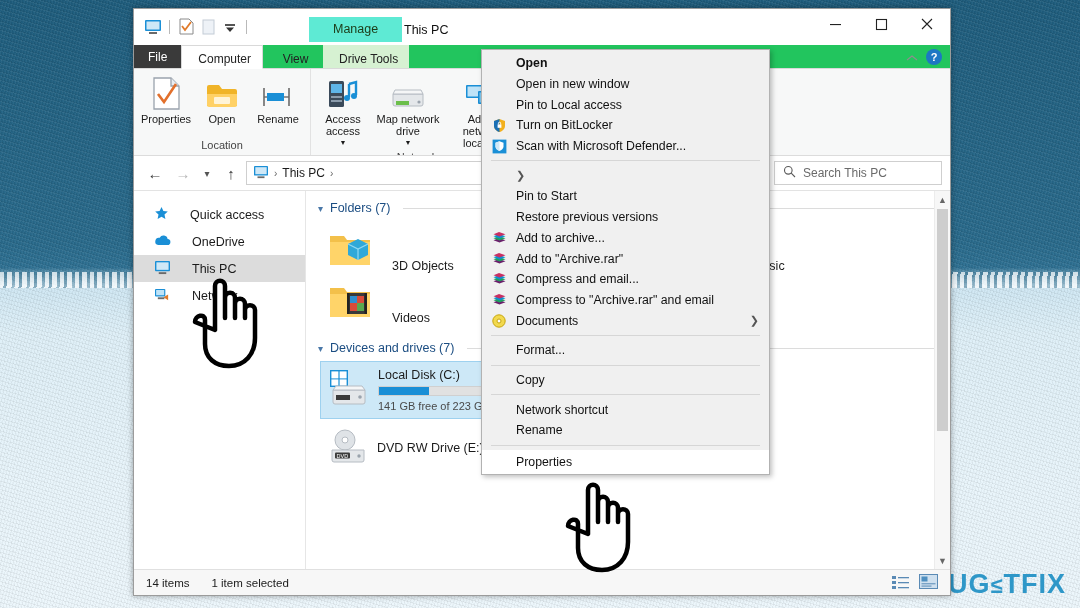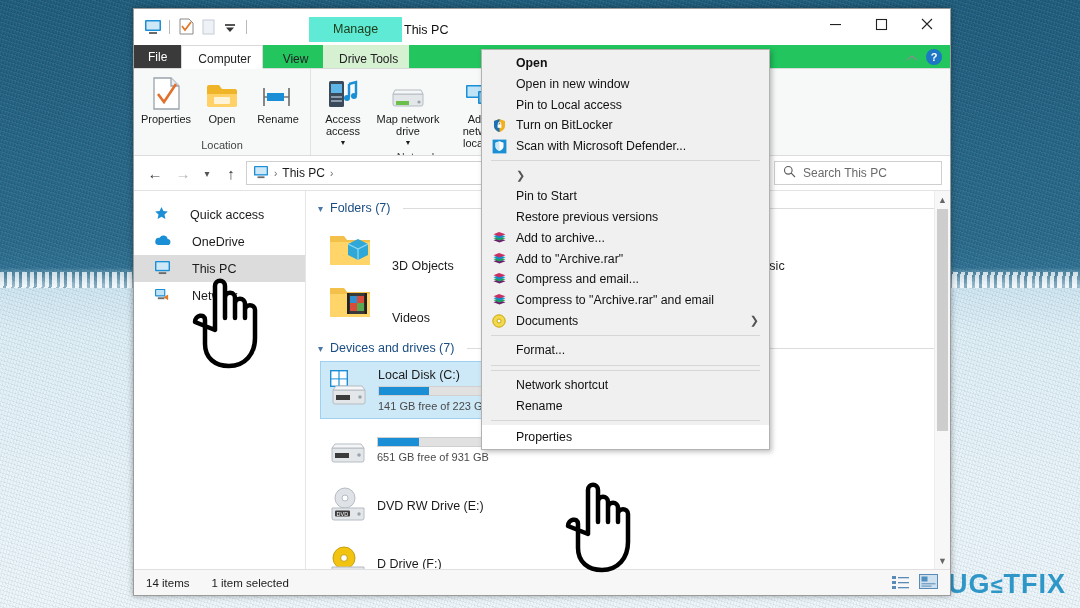--- a/index.html
+++ b/index.html
@@ -548,21 +548,21 @@
         </div>
 
       </div>
 
       <div class="grouphdr" style="margin-top:6px;">
         <span class="chev">▾</span>
         <span>Devices and drives (7)</span>
         <span class="rule"></span>
       </div>
 
-      <div class="tiles" style="padding-left:14px;flex-direction:column;">
+      <div class="tiles" style="padding-left:14px;">
 
         <div class="drivetile selected">
           <span>
             <svg width="42" height="40" viewBox="0 0 42 40">
               <rect x="3" y="2" width="18" height="17" fill="#1a8fd6"></rect>
               <rect x="4.4" y="3.4" width="7" height="7" fill="#fff"></rect>
               <rect x="12.6" y="3.4" width="7" height="7" fill="#fff"></rect>
               <rect x="4.4" y="11.4" width="7" height="6.2" fill="#fff"></rect>
               <rect x="12.6" y="11.4" width="7" height="6.2" fill="#fff"></rect>
               <path d="M6 22h32v12a2 2 0 01-2 2H8a2 2 0 01-2-2z" fill="#e4e7ea" stroke="#b6bcc3"></path>
@@ -787,20 +787,24 @@
 
   <div class="msep"></div>
 
   <div class="mi">
     <span class="mico"></span>
     <span class="mlabel">Format...</span>
   </div>
 
   <div class="msep"></div>
 
+  <div class="mi">
+    <span class="mico"></span>
+    <span class="mlabel">Copy</span>
+  </div>
 
   <div class="msep"></div>
 
   <div class="mi">
     <span class="mico"></span>
     <span class="mlabel">Network shortcut</span>
   </div>
 
   <div class="mi">
     <span class="mico"></span>

